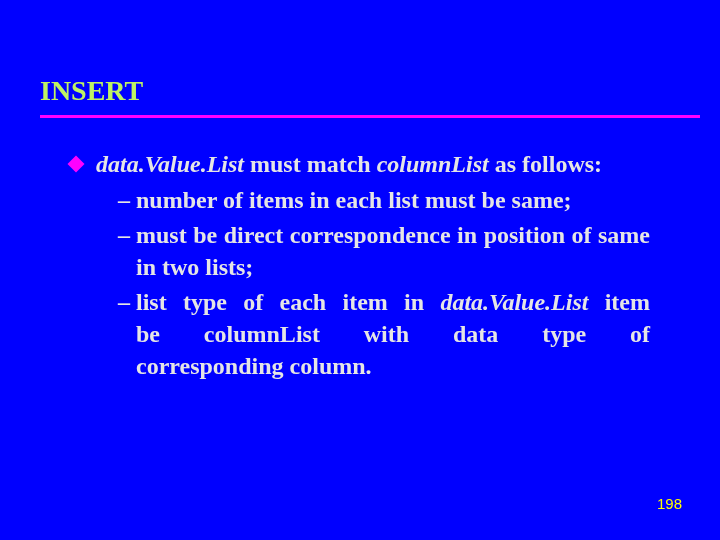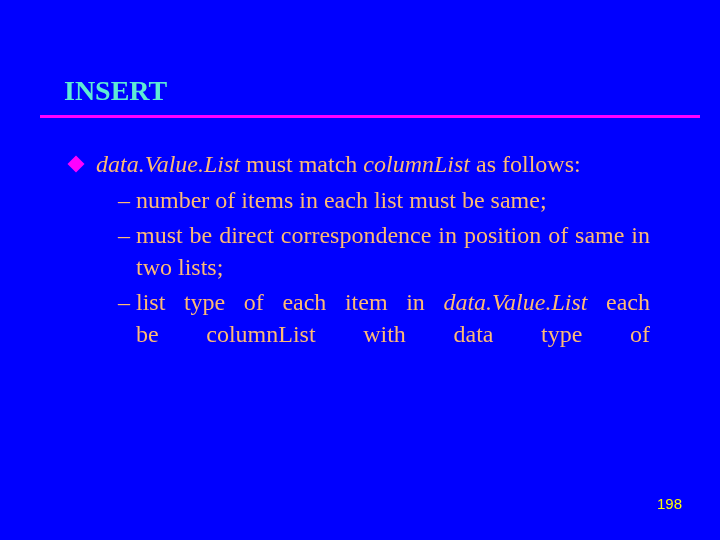--- a/index.html
+++ b/index.html
@@ -15,36 +15,35 @@
     height: 540px;
     padding: 75px 40px 40px 40px;
     position: relative;
   }
   .title-block {
     margin-bottom: 30px;
   }
   .title {
     font-size: 28px;
     font-weight: bold;
-    color: #5eead4;
+    color: #bef264;
     padding-bottom: 6px;
-    margin-left: 24px;
   }
   .title-rule {
     border: none;
     border-top: 3px solid #ff00ff;
     width: 660px;
     margin-top: 2px;
   }
   .content {
     padding: 0 30px 0 30px;
     font-size: 24px;
     line-height: 1.35;
-    font-weight: normal;
-    color: #fdba74;
+    font-weight: bold;
+    color: #e5e5e5;
   }
   .bullet-row {
     display: flex;
     align-items: flex-start;
   }
   .diamond {
     display: inline-block;
     width: 12px;
     height: 12px;
     background: #ff00ff;
@@ -128,22 +127,23 @@
       </div>
 
       <div class="sub-row">
         <span class="dash">–</span>
         <span class="sub-text justify">must be direct correspondence in position of same in two lists;</span>
       </div>
 
       <div class="sub-row">
         <span class="dash">–</span>
         <span class="sub-text">
-          <span class="jline1"><span>list type of each item in </span><span class="italic">data.Value.List</span><span> each</span></span>
+          <span class="jline1"><span>list type of each item in </span><span class="italic">data.Value.List</span><span> item</span></span>
           <span class="jline2">be columnList with data type of</span>
+          <span class="jline3">corresponding column.</span>
         </span>
       </div>
 
     </div>
 
   </div>
 
   <div class="page-number">198</div>
 
 </div>

